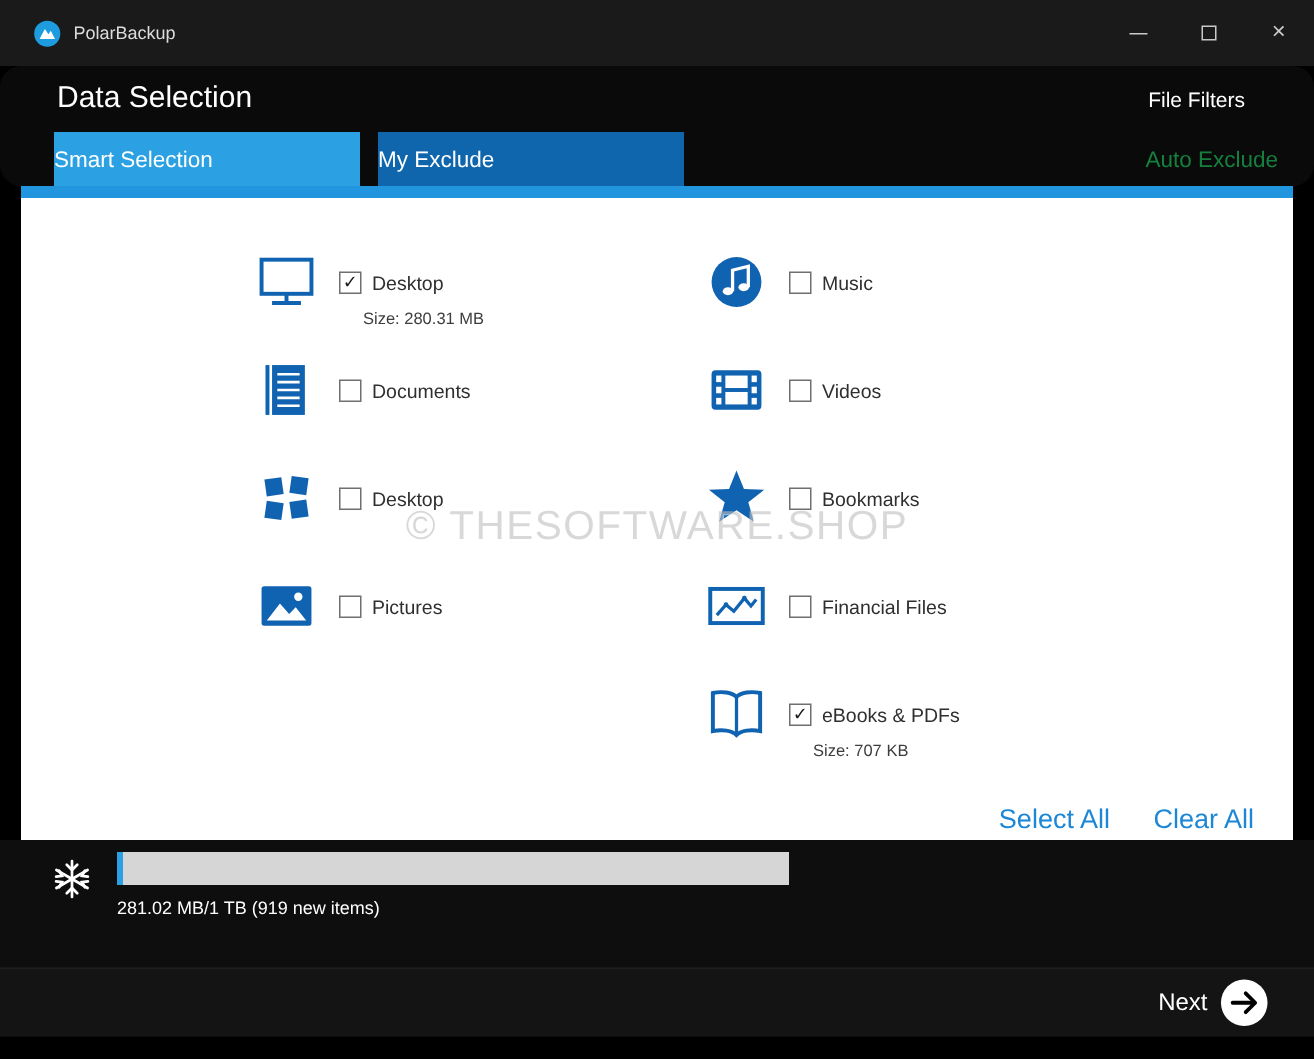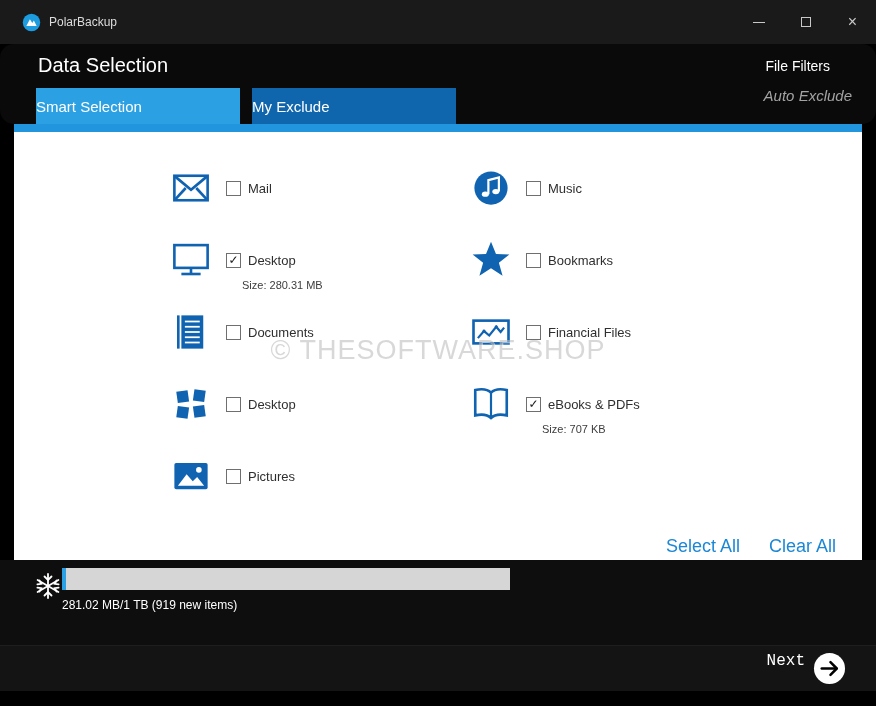--- a/index.html
+++ b/index.html
@@ -17,21 +17,21 @@
   .close-glyph{font-size:16px;line-height:1;}
 
   
   .header{height:80px;background:#0a0a0a;position:relative;flex:0 0 auto;border-radius:14px;}
   .header-top{display:flex;align-items:center;padding:10px 46px 0 38px;}
   .page-title{font-size:20px;color:#fff;font-weight:400;}
   .file-filters{margin-left:auto;font-size:14px;color:#fff;cursor:pointer;}
   .tabs-row{position:absolute;left:36px;right:0;bottom:0;display:flex;align-items:flex-end;}
   .tab{width:204px;height:36px;display:flex;align-items:center;justify-content:flex-start;font-size:15px;color:#fff;background:#0f66ad;margin-right:12px;cursor:pointer;}
   .tab.active{background:#2ba0e3;}
-  .auto-exclude{margin-left:auto;margin-right:24px;font-size:15px;color:#a3a3a3;padding-bottom:20px;cursor:pointer;font-style:italic;}
+  .auto-exclude{margin-left:auto;margin-right:24px;font-size:15px;color:#15803d;padding-bottom:9px;cursor:pointer;}
   .accent{height:8px;margin:0 14px;background:#2295df;flex:0 0 auto;}
 
   
   .content{margin:0 14px;height:428px;background:#fff;position:relative;flex:0 0 auto;}
   .columns{display:flex;padding-top:20px;}
   .col-left{width:424px;padding-left:156px;box-sizing:border-box;flex:0 0 auto;}
   .col-right{flex:1;padding-left:32px;box-sizing:border-box;}
   .cat-row{height:72px;display:flex;align-items:center;position:relative;}
   .cat-icon{width:42px;height:42px;flex:0 0 42px;color:#1063b1;}
   .cat-icon svg{width:100%;height:100%;display:block;}
@@ -41,26 +41,26 @@
   .cat-label{margin-left:7px;font-size:13px;color:#2f2f2f;}
   .cat-size{position:absolute;left:72px;top:55px;font-size:11px;color:#3d3d3d;}
   .links-row{position:absolute;right:26px;bottom:3px;font-size:18px;margin-top:44px;}
   .link{color:#1b87d6;margin-left:24px;cursor:pointer;}
   .watermark{position:absolute;left:0;right:0;top:203px;text-align:center;font-size:27px;font-weight:normal;letter-spacing:1px;color:#bfbfbf;opacity:.6;text-shadow:1px 1px 0 #fff;pointer-events:none;}
 
   
   .bottom{height:131px;background:#0e0e0e;position:relative;flex:0 0 auto;}
   .freeze-row{display:flex;align-items:flex-start;padding:8px 0 0 34px;}
   .snowflake{width:28px;height:28px;margin-top:4px;flex:0 0 auto;}
-  .progress-wrap{margin-left:0;}
+  .progress-wrap{margin-left:16px;}
   .progress-track{width:448px;height:22px;background:#d6d6d6;position:relative;overflow:hidden;}
   .progress-fill{position:absolute;left:0;top:0;bottom:0;background:#2ba0e3;width:1%;}
   .progress-text{margin-top:8px;font-size:12px;color:#fff;}
   .footer{position:absolute;left:0;right:0;bottom:0;height:46px;background:#141414;border-top:1px solid #1e1e1e;display:flex;align-items:center;justify-content:flex-end;padding-right:30px;box-sizing:border-box;}
-  .next-button{display:flex;cursor:pointer;font-family:Liberation Mono, monospace;}
+  .next-button{display:flex;align-items:center;cursor:pointer;}
   .next-label{color:#fff;font-size:16px;margin-right:8px;}
   .next-circle{width:33px;height:33px;display:block;}
   .bottom-border{height:15px;background:#000;flex:0 0 auto;}
 </style>
 </head>
 <body>
 
 <div class="window">
 
   <div class="titlebar">
@@ -97,36 +97,20 @@
       <span class="auto-exclude">Auto Exclude</span>
     </div>
   </div>
 
   <div class="accent"></div>
 
   <div class="content">
     <div class="columns">
       <div class="col-left">
 
-        <div class="cat-row">
-          <span class="cat-icon">
-            <svg viewBox="0 0 48 48">
-                <g fill="none" stroke="currentColor" stroke-width="3">
-                  <rect x="5" y="10" width="38" height="28"></rect>
-                  <path d="M6 11 L24 26 L42 11"></path>
-                  <path d="M6 37 L18 24"></path>
-                  <path d="M42 37 L30 24"></path>
-                </g>
-              </svg>
-          </span>
-          <label class="cat-line">
-            <span class="checkbox"></span>
-            <span class="cat-label">Mail</span>
-          </label>
-        </div>
 
         <div class="cat-row">
           <span class="cat-icon">
             <svg viewBox="0 0 48 48">
                 <g fill="none" stroke="currentColor" stroke-width="3">
                   <rect x="5" y="7" width="38" height="26"></rect>
                   <line x1="24" y1="33" x2="24" y2="39"></line>
                   <line x1="13" y1="40" x2="35" y2="40"></line>
                 </g>
               </svg>
@@ -200,20 +184,41 @@
                 <ellipse cx="17.5" cy="31" rx="4" ry="3" fill="#fff"></ellipse>
                 <ellipse cx="29.5" cy="28" rx="4" ry="3" fill="#fff"></ellipse>
               </svg>
           </span>
           <label class="cat-line">
             <span class="checkbox"></span>
             <span class="cat-label">Music</span>
           </label>
         </div>
 
+        <div class="cat-row">
+          <span class="cat-icon">
+            <svg viewBox="0 0 48 48">
+                <rect x="5" y="9" width="38" height="30" rx="3" fill="currentColor"></rect>
+                <g fill="#fff">
+                  <rect x="8.5" y="13" width="4" height="5"></rect>
+                  <rect x="8.5" y="21.5" width="4" height="5"></rect>
+                  <rect x="8.5" y="30" width="4" height="5"></rect>
+                  <rect x="35.5" y="13" width="4" height="5"></rect>
+                  <rect x="35.5" y="21.5" width="4" height="5"></rect>
+                  <rect x="35.5" y="30" width="4" height="5"></rect>
+                  <rect x="15.5" y="13" width="17" height="9.5"></rect>
+                  <rect x="15.5" y="25.5" width="17" height="9.5"></rect>
+                </g>
+              </svg>
+          </span>
+          <label class="cat-line">
+            <span class="checkbox"></span>
+            <span class="cat-label">Videos</span>
+          </label>
+        </div>
 
         <div class="cat-row">
           <span class="cat-icon">
             <svg viewBox="0 0 48 48">
                 <path d="M24 3 L29.7 17.2 L45 17.8 L33 27.2 L37.2 42 L24 33.4 L10.8 42 L15 27.2 L3 17.8 L18.3 17.2 Z" fill="currentColor"></path>
               </svg>
           </span>
           <label class="cat-line">
             <span class="checkbox"></span>
             <span class="cat-label">Bookmarks</span>

